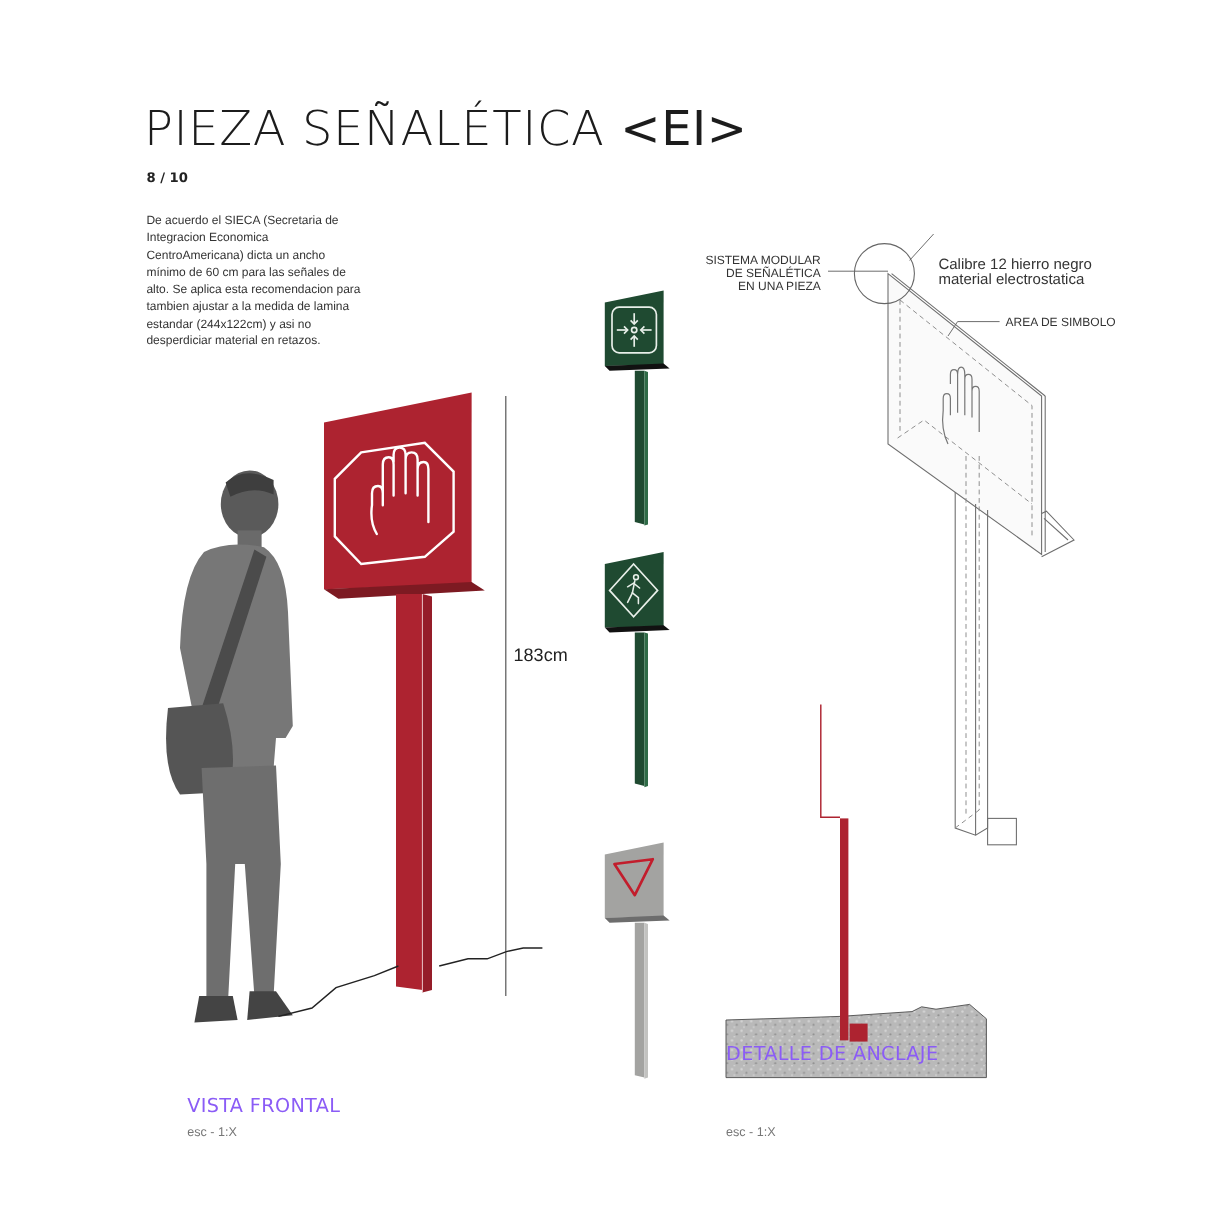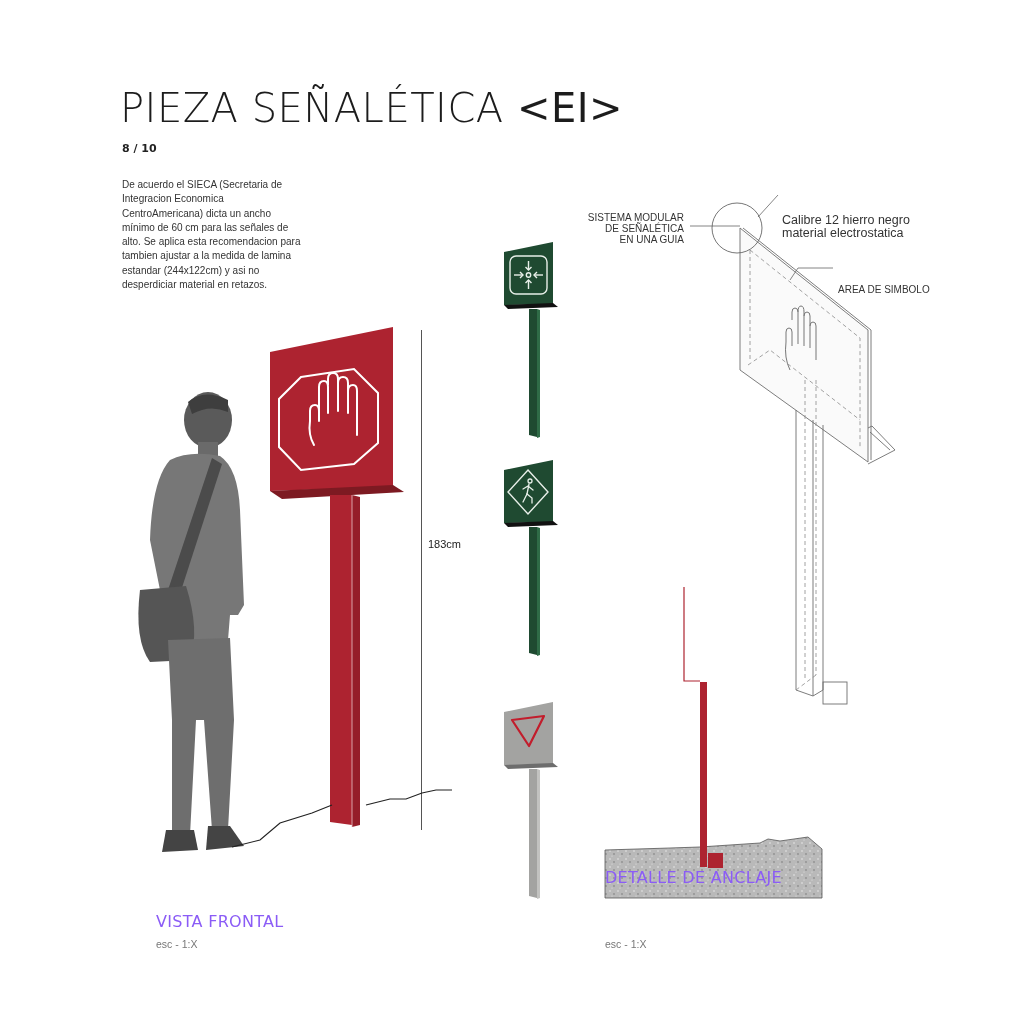--- a/index.html
+++ b/index.html
@@ -6,21 +6,21 @@
   body{width:1024px;height:1024px;position:relative;overflow:hidden;font-family:"DejaVu Sans","Liberation Sans",sans-serif;color:#1e1e1e;}
   .abs{position:absolute;}
   .title{left:120px;top:84px;font-size:40px;font-weight:300;letter-spacing:0.5px;white-space:nowrap;line-height:48px;color:#1c1c1c;font-family:"DejaVu Sans",sans-serif;}
   .title .tag{font-weight:400;font-size:40px;}
   .page-num{left:122px;top:142px;font-size:11px;font-weight:700;color:#222;}
   .desc{left:122px;top:178px;width:180px;font-size:10px;line-height:14.3px;color:#333;font-family:"Liberation Sans",sans-serif;}
   .label-s{font-size:10px;color:#333;text-align:right;line-height:11px;font-family:"Liberation Sans",sans-serif;}
   .callout{font-size:12.5px;color:#333;line-height:13px;font-family:"Liberation Sans",sans-serif;}
   .section-title{font-size:16px;font-weight:400;color:#8b5cf6;letter-spacing:0.3px;font-family:"DejaVu Sans",sans-serif;white-space:nowrap;}
   .scale{font-size:10.5px;color:#777;font-family:Liberation Sans, sans-serif;}
-  .dim{font-size:11px;color:#222;font-family:"Liberation Sans",sans-serif;}
+  .dim{font-size:15px;color:#222;font-family:"Liberation Sans",sans-serif;}
   svg{position:absolute;overflow:visible;}
 </style>
 </head>
 <body>
 
 <div class="abs title"><span>PIEZA SEÑALÉTICA </span><span class="tag">&lt;EI&gt;</span></div>
 <div class="abs page-num">8 / 10</div>
 <div class="abs desc">De acuerdo el SIECA (Secretaria de Integracion Economica CentroAmericana) dicta un ancho mínimo de 60 cm  para las señales de alto. Se aplica esta recomendacion para tambien ajustar a la medida de lamina estandar (244x122cm) y asi no desperdiciar material en retazos.</div>
 
 <svg style="left:120px;top:390px;" width="140" height="480" viewBox="0 0 140 480">
@@ -145,23 +145,23 @@
   <line x1="68" y1="32" x2="88" y2="10" stroke="#666" stroke-width="0.8"></line>
 </svg>
 
 <div class="abs callout" style="left:782px;top:172px;margin-top:42px;">
   <div>Calibre 12 hierro negro</div>
   <div>material electrostatica</div>
 </div>
 <div class="abs label-s" style="left:580px;top:212px;width:104px;">
   <div>SISTEMA MODULAR</div>
   <div>DE SEÑALÉTICA</div>
-  <div>EN UNA GUIA</div>
+  <div>EN UNA PIEZA</div>
 </div>
-<div class="abs label-s" style="left:838px;top:264px;text-align:left;margin-top:20px;">AREA DE SIMBOLO</div>
+<div class="abs label-s" style="left:838px;top:264px;text-align:left;">AREA DE SIMBOLO</div>
 
 <svg style="left:600px;top:585px;" width="230" height="320" viewBox="0 0 230 320">
   <defs>
     <pattern id="gravel" width="8" height="8" patternUnits="userSpaceOnUse">
       <rect width="8" height="8" fill="#b9b9b9"></rect>
       <circle cx="2" cy="2" r="1" fill="#d6d6d6"></circle>
       <circle cx="6" cy="5" r="0.9" fill="#8f8f8f"></circle>
       <circle cx="4" cy="7" r="0.6" fill="#e2e2e2"></circle>
     </pattern>
   </defs>

